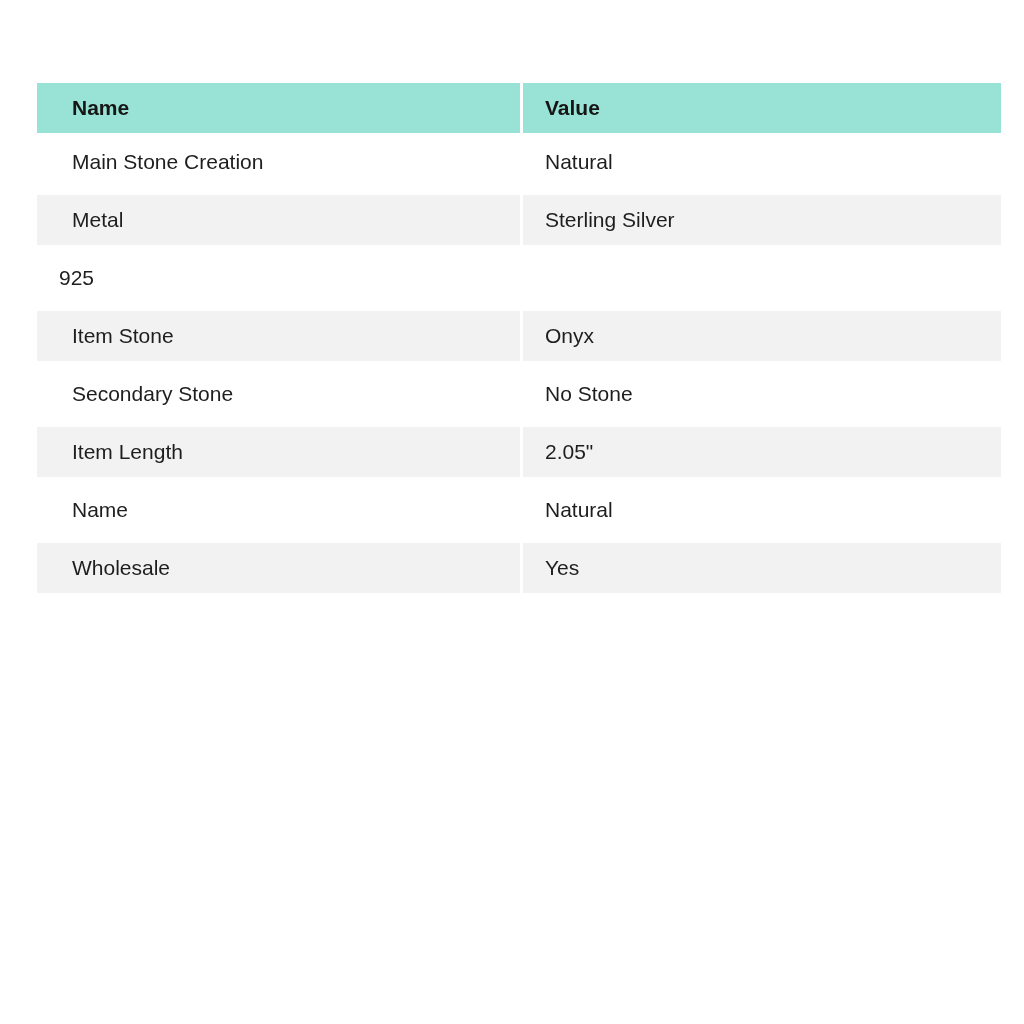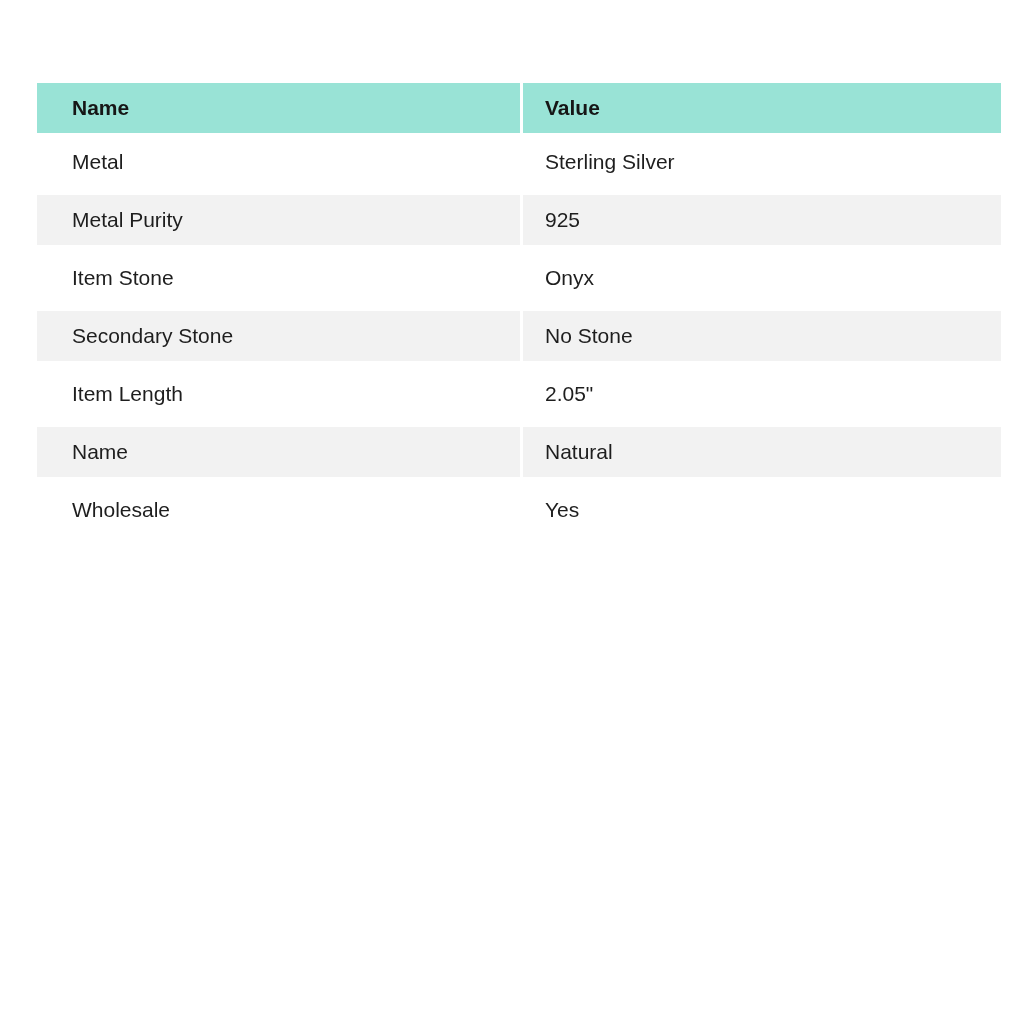--- a/index.html
+++ b/index.html
@@ -67,30 +67,35 @@
       <span>Name</span>
     </div>
     <div class="cell c2">
       <span>Value</span>
     </div>
   </div>
 
   <div class="tbody">
     <div class="trow">
       <div class="cell c1">
+          <span>Main Stone Creation</span>
+        </div>
+      <div class="cell c2">
+          <span>Natural</span>
+        </div>
+    </div>
+    <div class="trow">
+      <div class="cell c1">
           <span>Metal</span>
         </div>
       <div class="cell c2">
           <span>Sterling Silver</span>
         </div>
     </div>
     <div class="trow">
-      <div class="cell c1">
-          <span>Metal Purity</span>
-        </div>
       <div class="cell c2">
           <span>925</span>
         </div>
     </div>
     <div class="trow">
       <div class="cell c1">
           <span>Item Stone</span>
         </div>
       <div class="cell c2">
           <span>Onyx</span>

